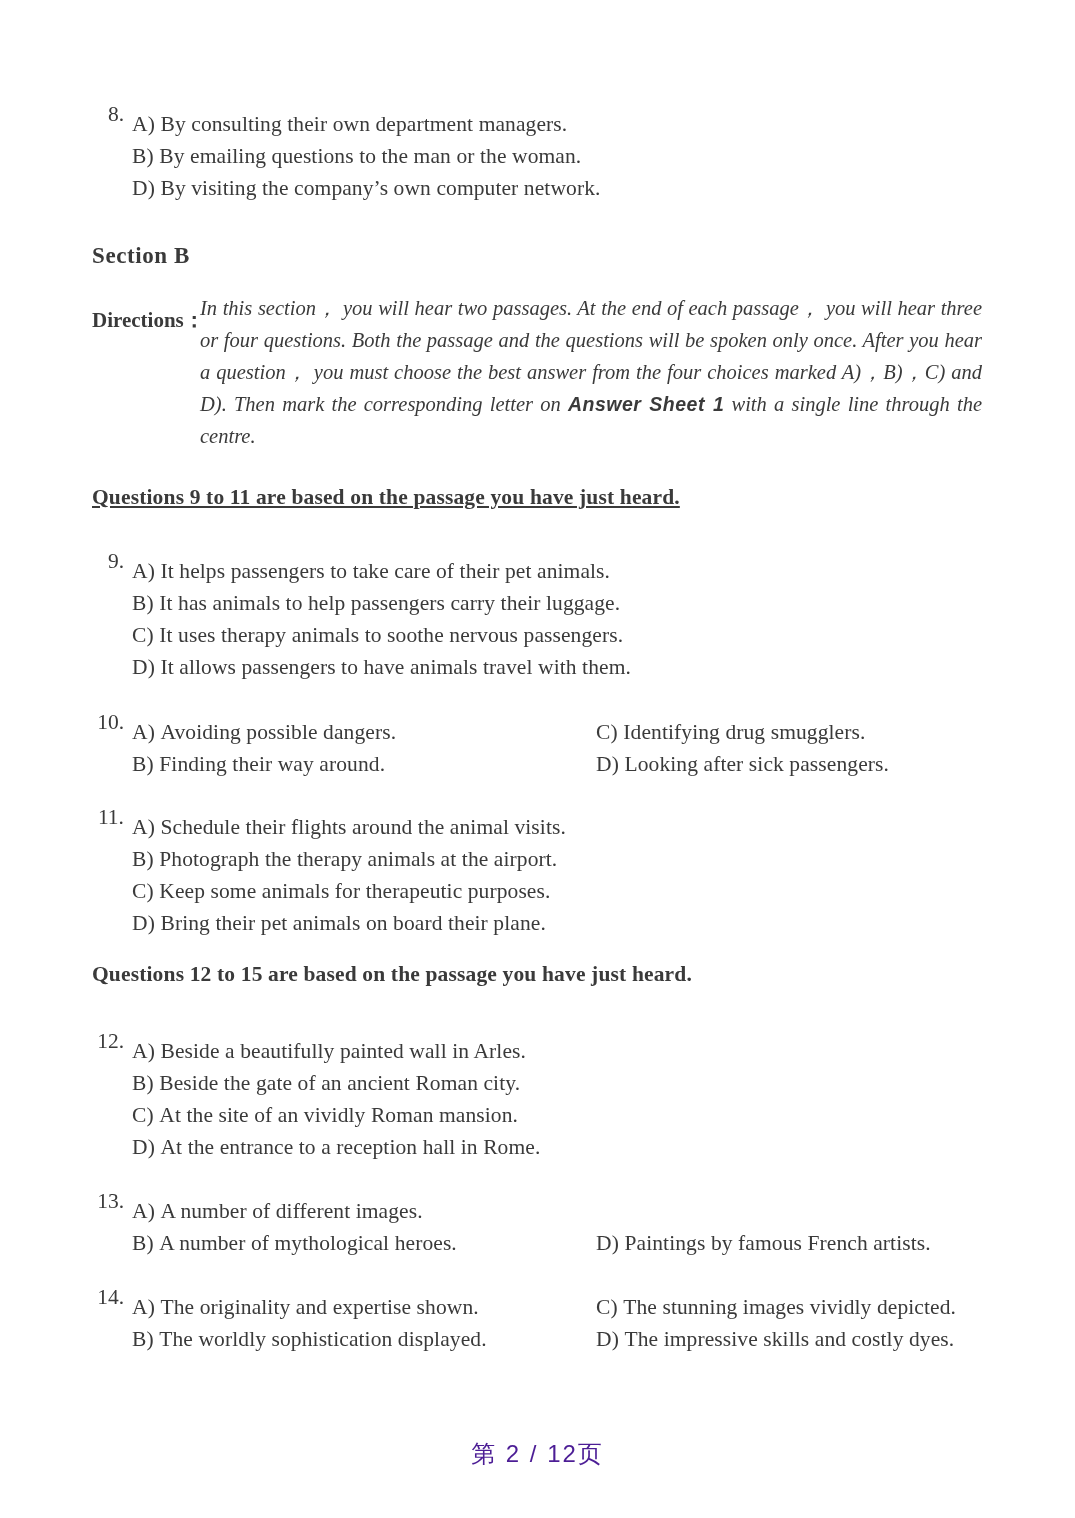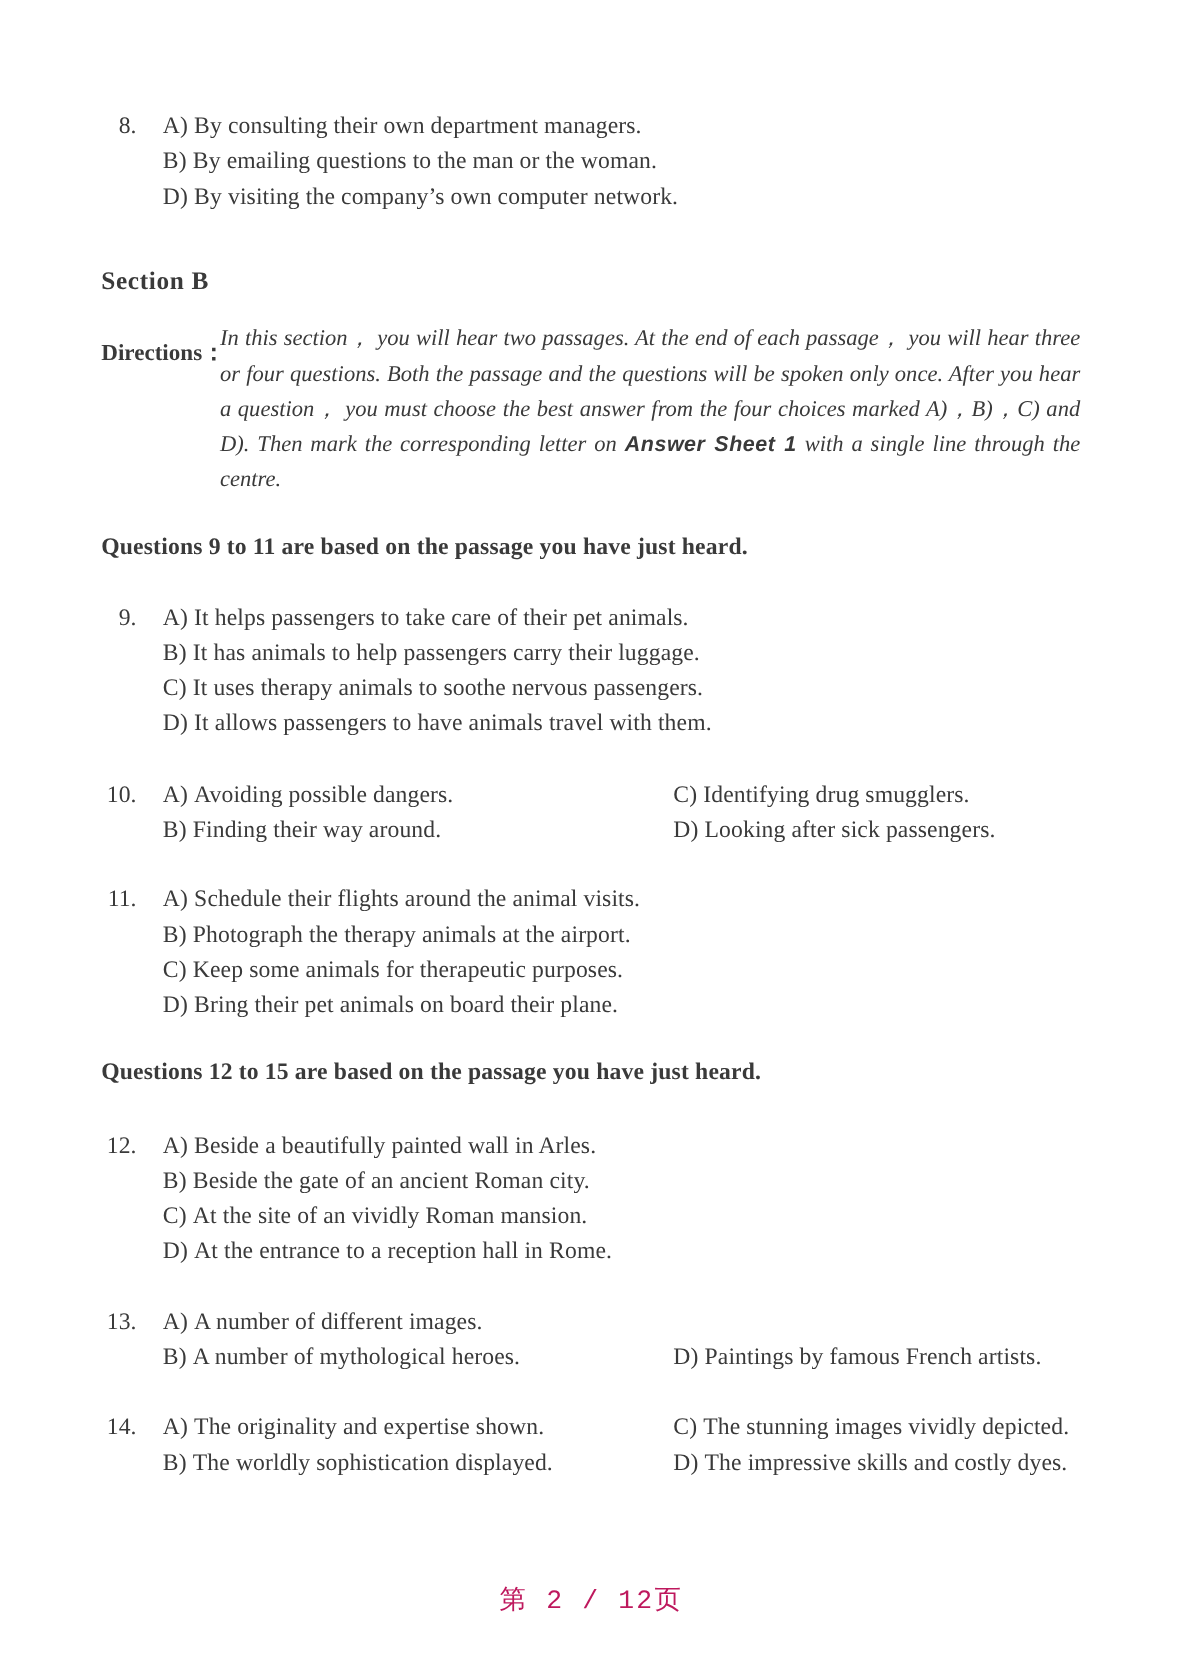--- a/index.html
+++ b/index.html
@@ -33,22 +33,21 @@
   .q-num {
     position: absolute;
     left: 0;
     top: 0;
     width: 36px;
     text-align: right;
   }
   .q-num.wide { width: 36px; }
   .opt {
     position: absolute;
-    top: 0;
-    margin-left: 16px;
+    top: 10px;
   }
   .colA { left: 44px; }
   .colC { left: 508px; }
 
   
   .opt .ltr { letter-spacing: 0.2px; }
   .opt .txt { letter-spacing: 0.1px; }
 
   
   .section-head {
@@ -104,23 +103,23 @@
     white-space: nowrap;
   }
 
   
   .footer {
     position: absolute;
     left: 0;
     top: 1438px;
     width: 1075px;
     text-align: center;
-    font-family: Liberation Mono, monospace;
+    font-family: Liberation Sans, sans-serif;
     font-size: 24px;
-    color: #be185d;
+    color: #4c1d95;
     letter-spacing: 2px;
   }
 </style>
 </head>
 <body>
 
 <div class="page">
 
   <div class="q-block" style="top:98px;">
     <div class="q-line">
@@ -135,21 +134,21 @@
     </div>
   </div>
 
   <div class="section-head">Section B</div>
 
   <div class="directions">
     <div class="dir-label">Directions：</div>
     <div class="dir-body"><span>In this section， you will hear two passages. At the end of each passage， you will hear three or four questions. Both the passage and the questions will be spoken only once. After you hear a question， you must choose the best answer from the four choices marked A)，B)，C) and D). Then mark the corresponding letter on </span><span class="sheet">Answer Sheet 1</span><span> with a single line through the centre.</span></div>
   </div>
 
-  <div class="q-heading" style="top:485px;">Questions 9 to 11 are based on the passage you have just heard.</div>
+  <div class="q-heading" style="top:485px;text-decoration:underline;">Questions 9 to 11 are based on the passage you have just heard.</div>
 
   <div class="q-block" style="top:545px;">
     <div class="q-line">
       <span class="q-num">9.</span>
       <span class="opt colA"><span class="ltr">A)</span> <span class="txt">It helps passengers to take care of their pet animals.</span></span>
     </div>
     <div class="q-line">
       <span class="opt colA"><span class="ltr">B)</span> <span class="txt">It has animals to help passengers carry their luggage.</span></span>
     </div>
     <div class="q-line">

